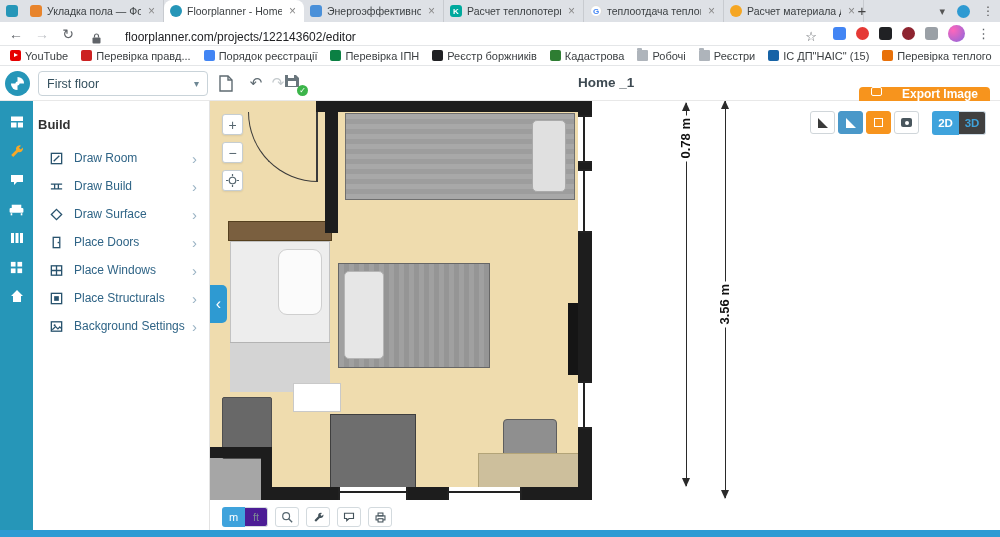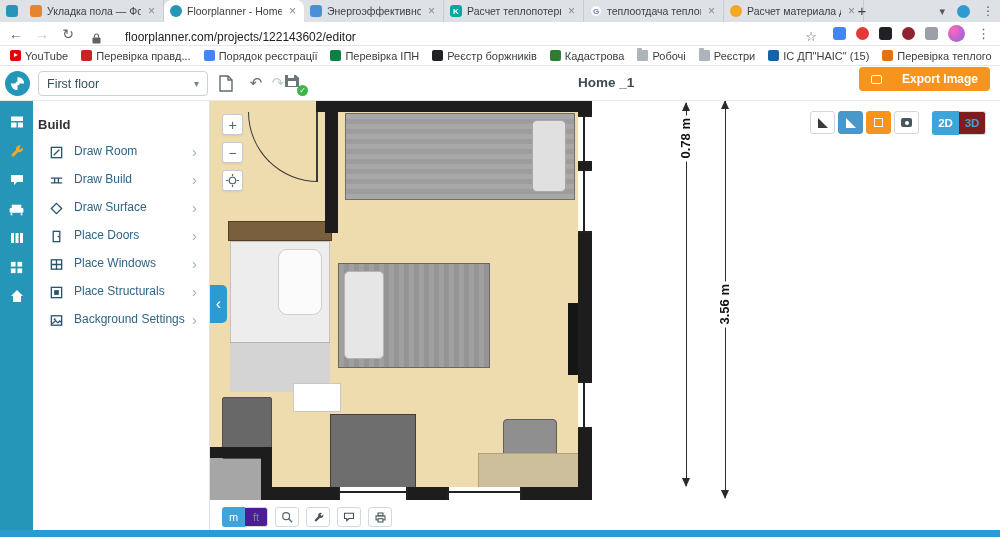--- a/index.html
+++ b/index.html
@@ -53,30 +53,30 @@
 
 .topbar{height:35px;background:#fff;border-bottom:1px solid #e8e8e8;position:relative}
 .logo{position:absolute;left:5px;top:5px;width:25px;height:25px;border-radius:50%;background:#2696b8;display:flex;align-items:center;justify-content:center}
 .floorsel{position:absolute;left:38px;top:5px;width:170px;height:25px;border:1px solid #c9d3d9;border-radius:4px;display:flex;align-items:center;padding:0 8px;font-size:12.5px;color:#34505e;background:#fff;cursor:pointer}
 .floorsel .chev{margin-left:auto;color:#6d8794;font-size:10px}
 .tb-ico{position:absolute;top:7px;width:20px;height:20px;display:flex;align-items:center;justify-content:center;font-size:15px;color:#5f6b72}
 .tb-ico.dim{color:#c4cacd}
 .savewrap{position:absolute;left:283px;top:6px;width:22px;height:22px}
 .savebadge{position:absolute;right:-3px;bottom:-2px;width:11px;height:11px;border-radius:50%;background:#3cb54a;color:#fff;font-size:8px;line-height:11px;text-align:center}
 .apptitle{position:absolute;left:578px;top:9px;font-size:13.5px;font-weight:bold;color:#3e4a52}
-.exportbtn{position:absolute;right:10px;top:1px;height:24px;background:#f7941d;color:#fff;border:none;border-radius:4px;font-size:12px;font-weight:bold;padding:0 12px;display:flex;align-items:center;gap:20px;cursor:pointer;font-family:inherit}
+.exportbtn{position:absolute;right:10px;top:21px;height:24px;background:#f7941d;color:#fff;border:none;border-radius:4px;font-size:12px;font-weight:bold;padding:0 12px;display:flex;gap:20px;cursor:pointer;font-family:inherit}
 .exp-ico{width:11px;height:9px;border:1.5px solid #fff;border-radius:2px;display:inline-block}
 
 
 .appbody{display:flex;height:429px}
 .rail{width:33px;background:#2696b8;display:flex;flex-direction:column;align-items:center;padding-top:11px;gap:9px}
 .rail-ico{width:20px;height:20px;display:flex;align-items:center;justify-content:center;cursor:pointer}
 .panel{width:177px;background:#fff;border-right:1px solid #e3e3e3;padding-top:12px}
 .p-head{font-size:13px;font-weight:bold;color:#333;margin:4px 0 12px 5px}
-.p-item{height:28px;display:flex;align-items:flex-start;padding:0 12px 0 15px;cursor:pointer}
+.p-item{height:28px;display:flex;align-items:center;padding:0 12px 0 15px;cursor:pointer}
 .p-ico{width:16px;height:16px;flex:0 0 auto;display:flex;align-items:center;justify-content:center}
 .p-label{font-size:12px;color:#2f6486;margin-left:10px;flex:1}
 .p-chev{color:#9ab3c4;font-size:15px;line-height:1}
 
 
 .canvas{flex:1;position:relative;background:#fff;overflow:hidden}
 .fp{position:absolute}
 .wall{background:#1d1d1d;z-index:3}
 .win-v{z-index:4;background:linear-gradient(to right,transparent 0 5px,#222 5px 7px,transparent 7px) #fff;border-top:2px solid #222;border-bottom:2px solid #222}
 .win-h{z-index:4;background:linear-gradient(to bottom,transparent 0 4px,#222 4px 6px,transparent 6px) #fff;border-left:2px solid #222;border-right:2px solid #222}
@@ -93,21 +93,21 @@
 .vbtn{width:25px;height:23px;border:1px solid #d0d6da;background:#fff;border-radius:3px;display:flex;align-items:center;justify-content:center;cursor:pointer}
 .vbtn.blue{background:#4a98c9;border-color:#4a98c9}
 .vbtn.orange{background:#f7941d;border-color:#f7941d}
 .tri-dark{width:0;height:0;border-bottom:10px solid #3a3a3a;border-right:10px solid transparent}
 .tri-white{width:0;height:0;border-bottom:10px solid #fff;border-right:10px solid transparent}
 .sq-white{width:9px;height:9px;border:1.5px solid #fff}
 .cam{width:11px;height:9px;background:#49565d;border-radius:2px;position:relative}
 .cam::after{content:"";position:absolute;left:3.5px;top:2.5px;width:4px;height:4px;border-radius:50%;background:#fff}
 .seg{position:absolute;top:10px;height:24px;width:27px;font-size:11.5px;font-weight:bold;display:flex;align-items:center;justify-content:center;cursor:pointer;z-index:6}
 .seg.on{background:#3fa3dc;color:#fff;border-radius:3px 0 0 3px}
-.seg.off{background:#7f1d1d;color:#3fa3dc;border:1px solid #cfdde7;border-left:none;border-radius:0 3px 3px 0}
+.seg.off{background:#404040;color:#3fa3dc;border:1px solid #cfdde7;border-left:none;border-radius:0 3px 3px 0}
 .btoolbar{position:absolute;top:406px;left:12px;display:flex;align-items:center;z-index:6}
 .unit{width:23px;height:20px;font-size:11px;display:flex;align-items:center;justify-content:center;cursor:pointer}
 .unit.on{background:#3fa3dc;color:#fff;border-radius:3px 0 0 3px}
 .unit.off{background:#4c1d95;color:#7b8b94;border:1px solid #d3dade;border-left:none;border-radius:0 3px 3px 0}
 .toolbtn{width:24px;height:20px;background:#fff;border:1px solid #d3dade;border-radius:3px;margin-left:7px;display:flex;align-items:center;justify-content:center;cursor:pointer}
 .bluestrip{height:7px;background:#2d9bd3}
 </style>
 </head>
 <body>
 

